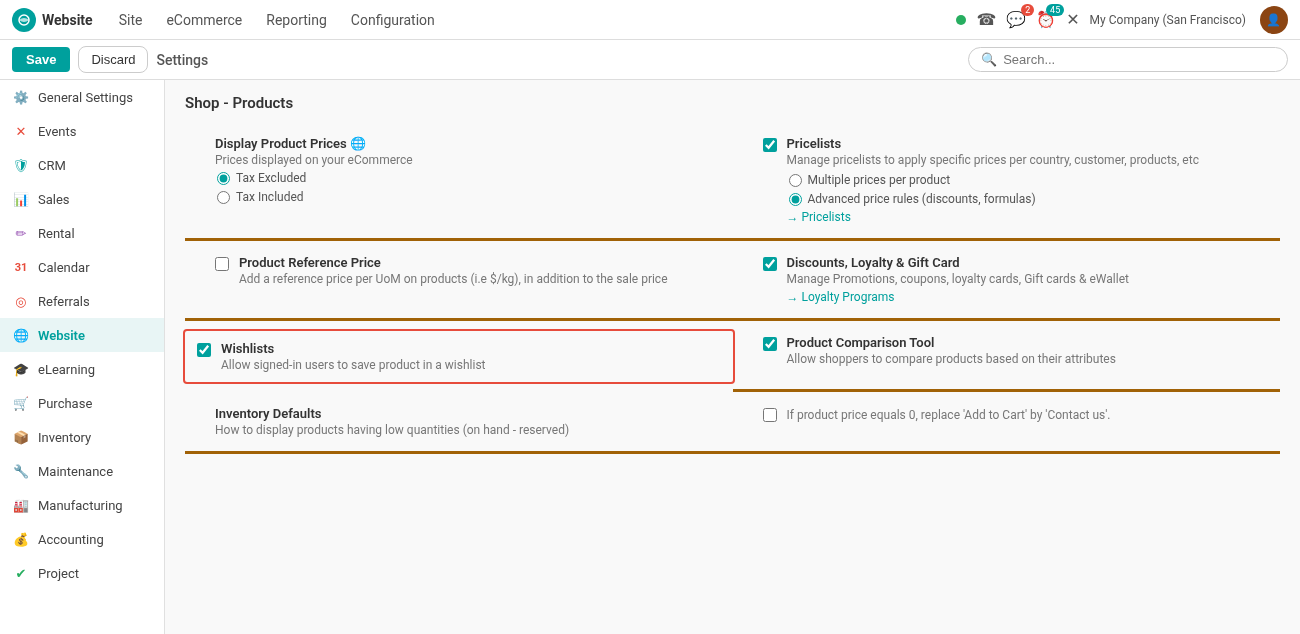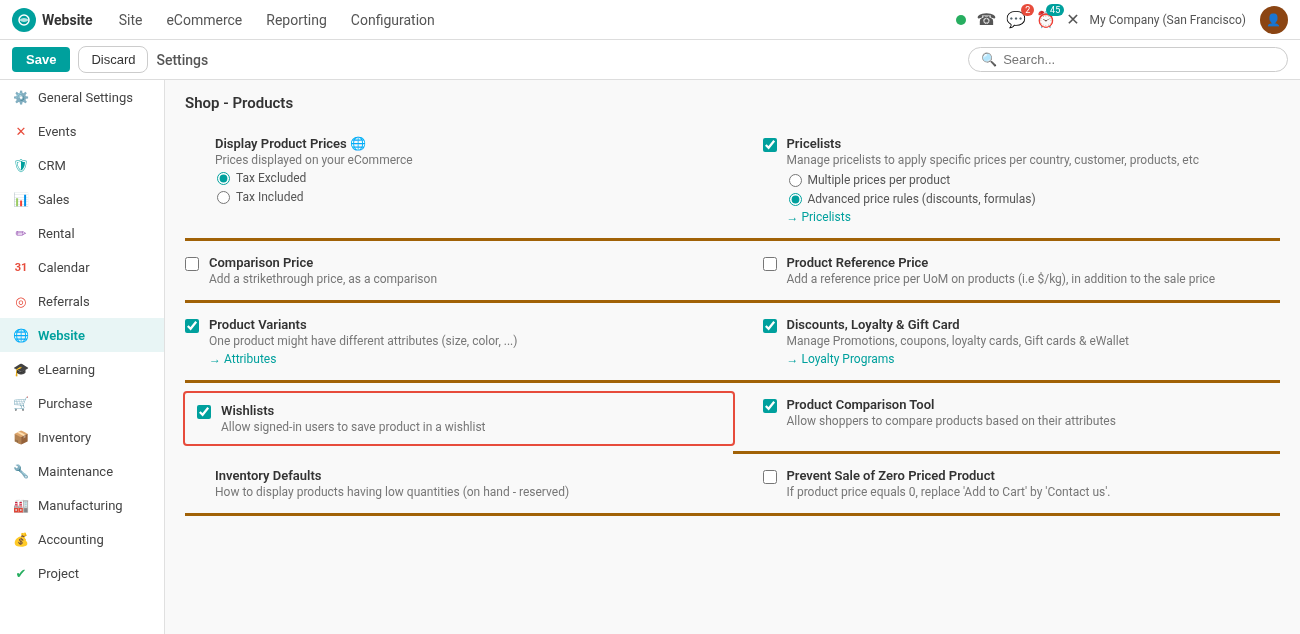--- a/index.html
+++ b/index.html
@@ -228,50 +228,31 @@
               </label>
               <label class="radio-option">
                 <input type="radio" name="pricelist" checked="" style=""> Advanced price rules (discounts, formulas)
               </label>
             </div>
             <a class="setting-link">→ Pricelists</a>
           </div>
         </div>
       </div>
 
-      <div class="setting-block">
-        <div class="setting-block-inner">
-          <input type="checkbox" class="setting-checkbox" style="">
-          <div>
-            <div class="setting-title">Comparison Price</div>
-            <div class="setting-desc">Add a strikethrough price, as a comparison</div>
-          </div>
-        </div>
-      </div>
 
       <div class="setting-block right">
         <div class="setting-block-inner">
           <input type="checkbox" class="setting-checkbox" style="">
           <div>
             <div class="setting-title">Product Reference Price</div>
             <div class="setting-desc">Add a reference price per UoM on products (i.e $/kg), in addition to the sale price</div>
           </div>
         </div>
       </div>
 
-      <div class="setting-block">
-        <div class="setting-block-inner">
-          <input type="checkbox" checked="" class="setting-checkbox" style="">
-          <div>
-            <div class="setting-title">Product Variants</div>
-            <div class="setting-desc">One product might have different attributes (size, color, ...)</div>
-            <a class="setting-link">→ Attributes</a>
-          </div>
-        </div>
-      </div>
 
       <div class="setting-block right">
         <div class="setting-block-inner">
           <input type="checkbox" checked="" class="setting-checkbox" style="">
           <div>
             <div class="setting-title">Discounts, Loyalty &amp; Gift Card</div>
             <div class="setting-desc">Manage Promotions, coupons, loyalty cards, Gift cards &amp; eWallet</div>
             <a class="setting-link">→ Loyalty Programs</a>
           </div>
         </div>
@@ -304,21 +285,20 @@
             <div class="setting-title">Inventory Defaults</div>
             <div class="setting-desc">How to display products having low quantities (on hand - reserved)</div>
           </div>
         </div>
       </div>
 
       <div class="setting-block right">
         <div class="setting-block-inner">
           <input type="checkbox" class="setting-checkbox" style="">
           <div>
-            <div class="setting-title">Prevent Sale of Zero Priced Product</div>
             <div class="setting-desc">If product price equals 0, replace 'Add to Cart' by 'Contact us'.</div>
           </div>
         </div>
       </div>
 
     </div>
   </div>
 </div>
 
 </body></html>

